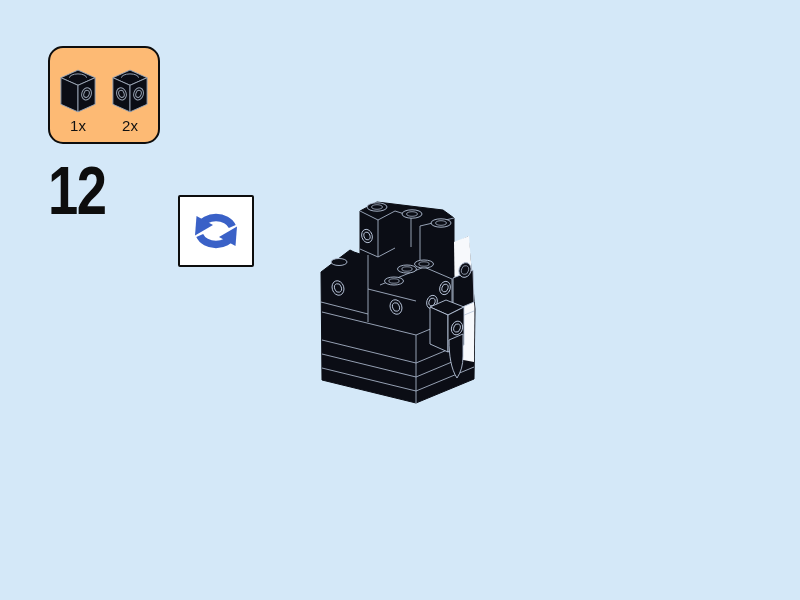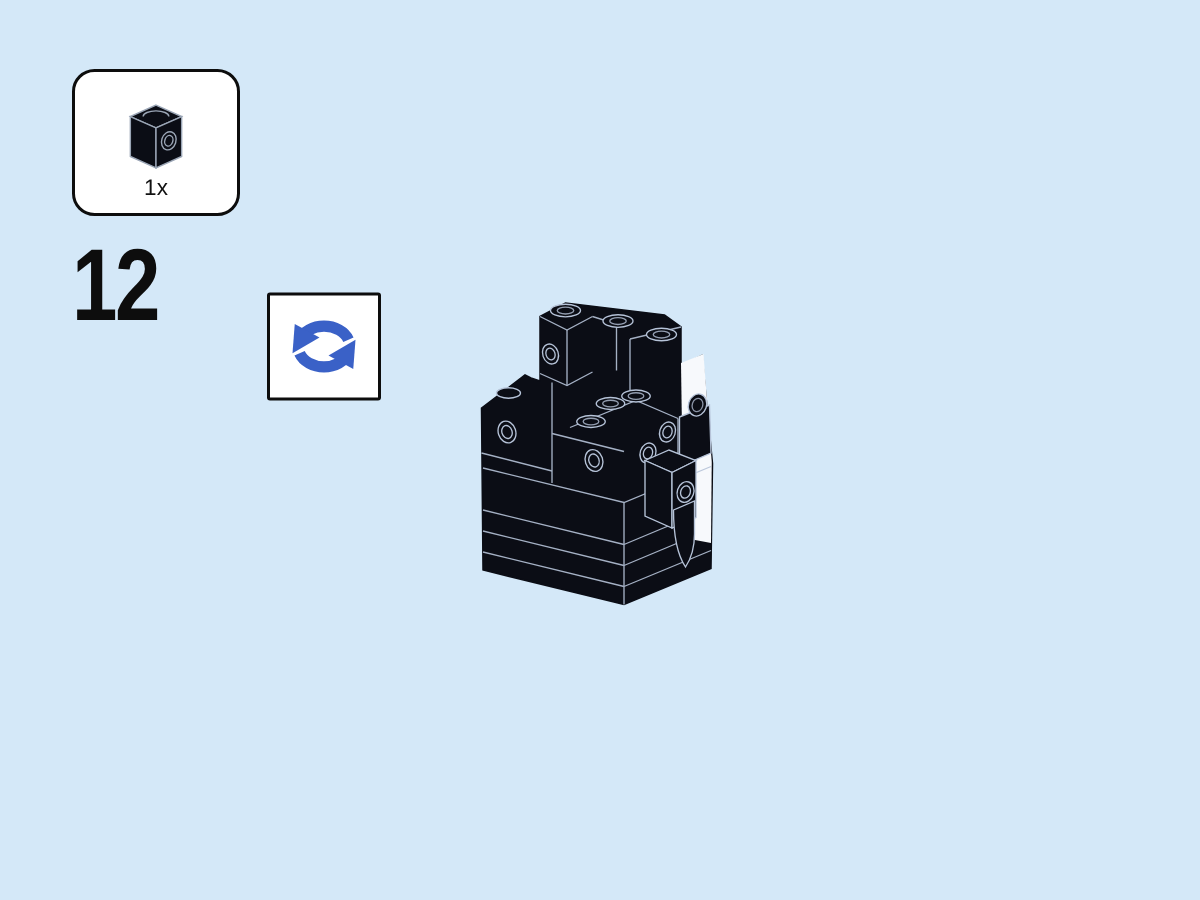--- a/index.html
+++ b/index.html
@@ -7,21 +7,21 @@
     width:800px;height:600px;
     background:#d4e8f8;
     font-family:"Liberation Sans", sans-serif;
     position:relative;
     overflow:hidden;
   }
   .page{position:absolute;inset:0;}
   .parts-panel{
     position:absolute;left:48px;top:46px;
     width:112px;height:98px;
-    background:#ffffff;
+    background:#fdba74;
     border:2.5px solid #0d0d0d;
     border-radius:15px;
     box-sizing:border-box;
     display:flex;justify-content:center;align-items:flex-start;
     gap:14px;padding-top:20px;
   }
   .part{display:flex;flex-direction:column;align-items:center;}
   .part-label{font-size:15px;color:#111;margin-top:3px;}
   .step-number{
     position:absolute;left:48px;top:156px;
@@ -50,20 +50,35 @@
         <g stroke="#9aa5b5" stroke-width="1" fill="#0b0d15">
           <path d="M20,2 L38,10 L20,18 L2,10 Z"></path>
           <path d="M2,10 L20,18 L20,46 L2,38 Z"></path>
           <path d="M20,18 L38,10 L38,38 L20,46 Z"></path>
           <path d="M11,10 A9,4 0 0 1 29,10" fill="none"></path>
           <ellipse cx="29" cy="27" rx="5" ry="6.5" transform="rotate(18 29 27)"></ellipse>
           <ellipse cx="29" cy="27" rx="2.8" ry="3.8" fill="none" transform="rotate(18 29 27)"></ellipse>
         </g>
       </svg>
       <div class="part-label">1x</div>
+    </div>
+    <div class="part">
+      <svg width="38" height="46" viewBox="0 0 40 48">
+        <g stroke="#9aa5b5" stroke-width="1" fill="#0b0d15">
+          <path d="M20,2 L38,10 L20,18 L2,10 Z"></path>
+          <path d="M2,10 L20,18 L20,46 L2,38 Z"></path>
+          <path d="M20,18 L38,10 L38,38 L20,46 Z"></path>
+          <path d="M11,10 A9,4 0 0 1 29,10" fill="none"></path>
+          <ellipse cx="29" cy="27" rx="5" ry="6.5" transform="rotate(18 29 27)"></ellipse>
+          <ellipse cx="29" cy="27" rx="2.8" ry="3.8" fill="none" transform="rotate(18 29 27)"></ellipse>
+          <ellipse cx="11" cy="27" rx="5" ry="6.5" transform="rotate(-18 11 27)"></ellipse>
+          <ellipse cx="11" cy="27" rx="2.8" ry="3.8" fill="none" transform="rotate(-18 11 27)"></ellipse>
+        </g>
+      </svg>
+      <div class="part-label">2x</div>
     </div>
   </div>
 
   <div class="step-number">12</div>
 
   <div class="rotate-box">
     <svg width="62" height="60" viewBox="0 0 80 80">
       <g stroke="#3a61c7" stroke-width="10" fill="none">
         <path d="M61.7,34 A23,18 0 0 0 18.3,34"></path>
         <path d="M18.3,46 A23,18 0 0 0 61.7,46"></path>

